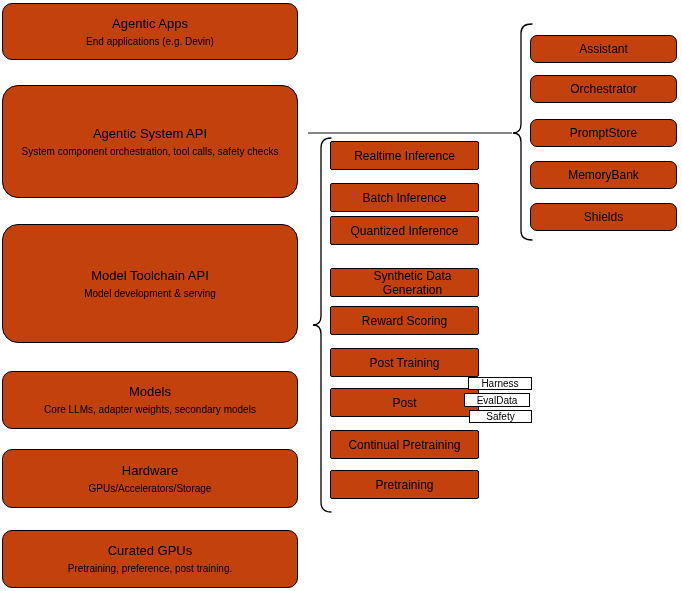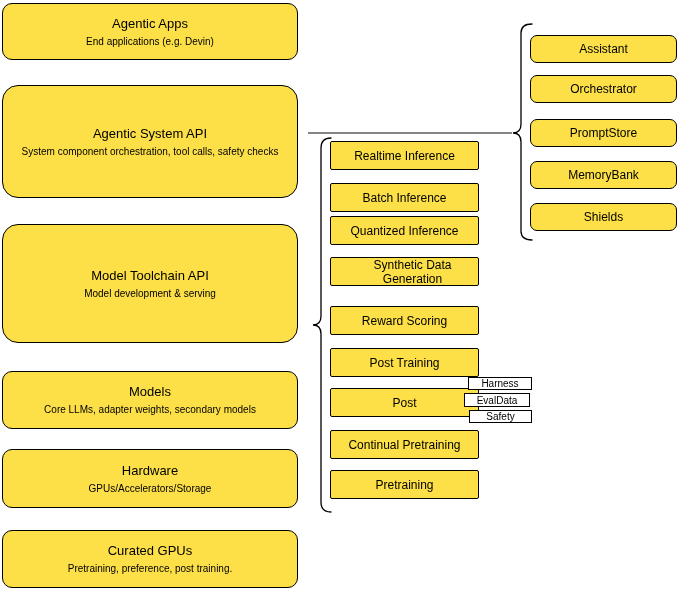--- a/index.html
+++ b/index.html
@@ -13,21 +13,21 @@
     overflow: hidden;
   }
   .connectors {
     position: absolute;
     left: 0; top: 0;
     width: 682px; height: 591px;
     pointer-events: none;
   }
   .box {
     position: absolute;
-    background: #fde047;
+    background: #c2410c;
     border: 1px solid #000000;
     box-sizing: border-box;
     display: flex;
     flex-direction: column;
     align-items: center;
     justify-content: center;
     text-align: center;
   }
   .btitle { font-size: 13px; line-height: 16px; }
   .bsub   { font-size: 10px; line-height: 13px; margin-top: 3px; }
@@ -38,21 +38,21 @@
   .l0 { top: 3px;   height: 57px;  }
   .l1 { top: 85px;  height: 113px; border-radius: 16px; }
   .l2 { top: 224px; height: 119px; border-radius: 16px; }
   .l3 { top: 371px; height: 58px;  }
   .l4 { top: 449px; height: 59px;  }
   .l5 { top: 530px; height: 58px;  }
 
   
   .mbox { left: 330px; width: 149px; height: 29px; border-radius: 2px; }
   .m0 { top: 141px; } .m1 { top: 183px; } .m2 { top: 216px; }
-  .m3 { top: 257px; padding-left: 16px; } .m4 { top: 306px; } .m5 { top: 348px; }
+  .m3 { top: 268px; padding-left: 16px; } .m4 { top: 306px; } .m5 { top: 348px; }
   .m6 { top: 388px; } .m7 { top: 430px; } .m8 { top: 470px; }
 
   
   .rbox { left: 530px; width: 147px; height: 28px; border-radius: 7px; }
   .r0 { top: 35px; } .r1 { top: 75px; } .r2 { top: 119px; }
   .r3 { top: 161px; } .r4 { top: 203px; }
 
   
   .pill {
     position: absolute;

